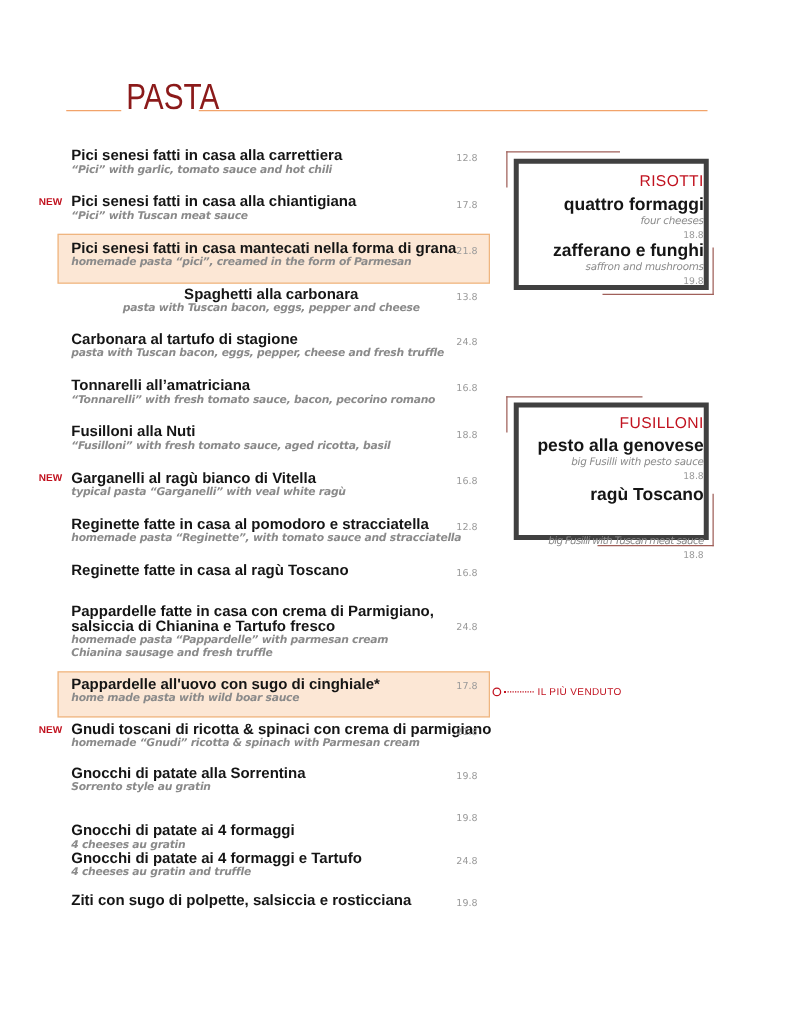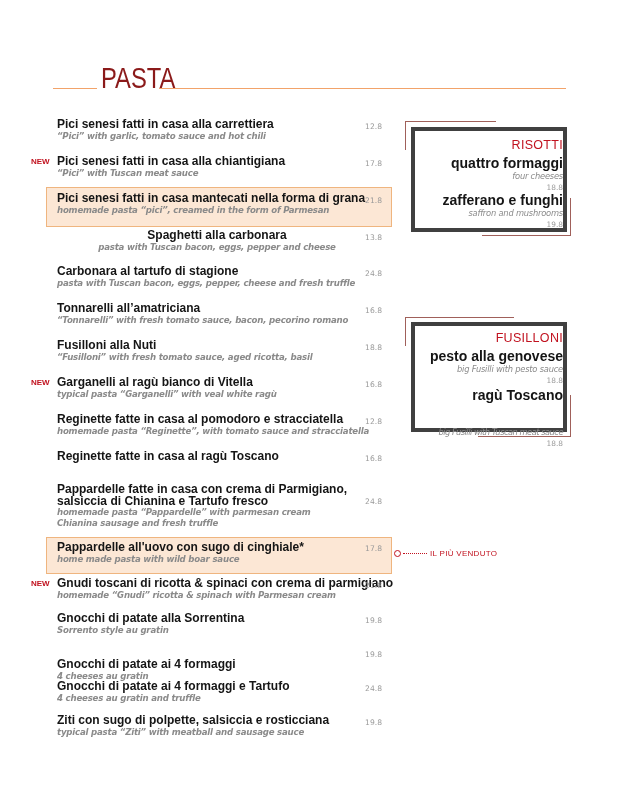--- a/index.html
+++ b/index.html
@@ -135,21 +135,20 @@
   <div class="price" style="top:650px;">19.8</div>
 
   <div class="dish" style="top:680px;">
     <div class="dish-name">Gnocchi di patate ai 4 formaggi e Tartufo</div>
     <div class="dish-desc">4 cheeses au gratin and truffle</div>
   </div>
   <div class="price" style="top:684px;">24.8</div>
 
   <div class="dish" style="top:714px;">
     <div class="dish-name">Ziti con sugo di polpette, salsiccia e rosticciana</div>
-    <div class="dish-desc">typical pasta “Ziti” with meatball and sausage sauce</div>
   </div>
   <div class="price" style="top:718px;">19.8</div>
 </div>
 
 <div class="bestseller">
   <span class="circle"></span>
   <span class="dots"></span>
   <span class="label">IL PIÙ VENDUTO</span>
 </div>
 

